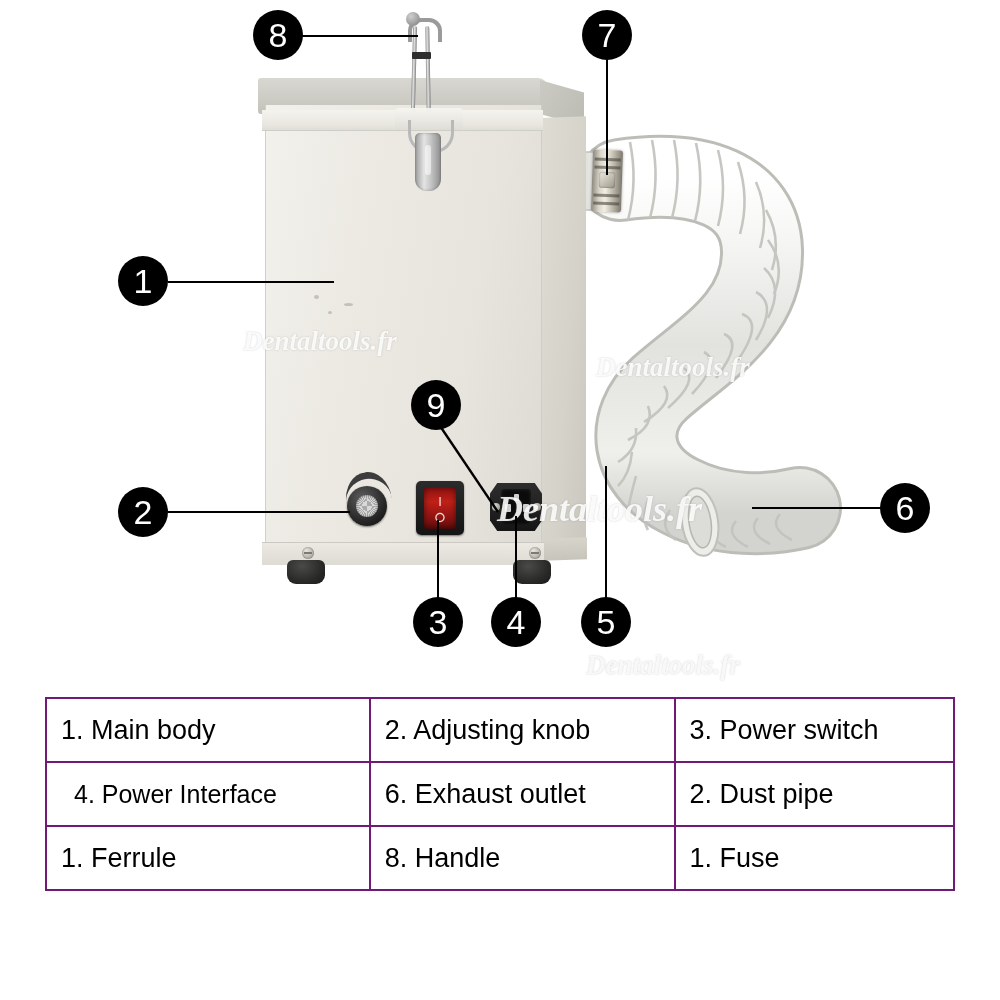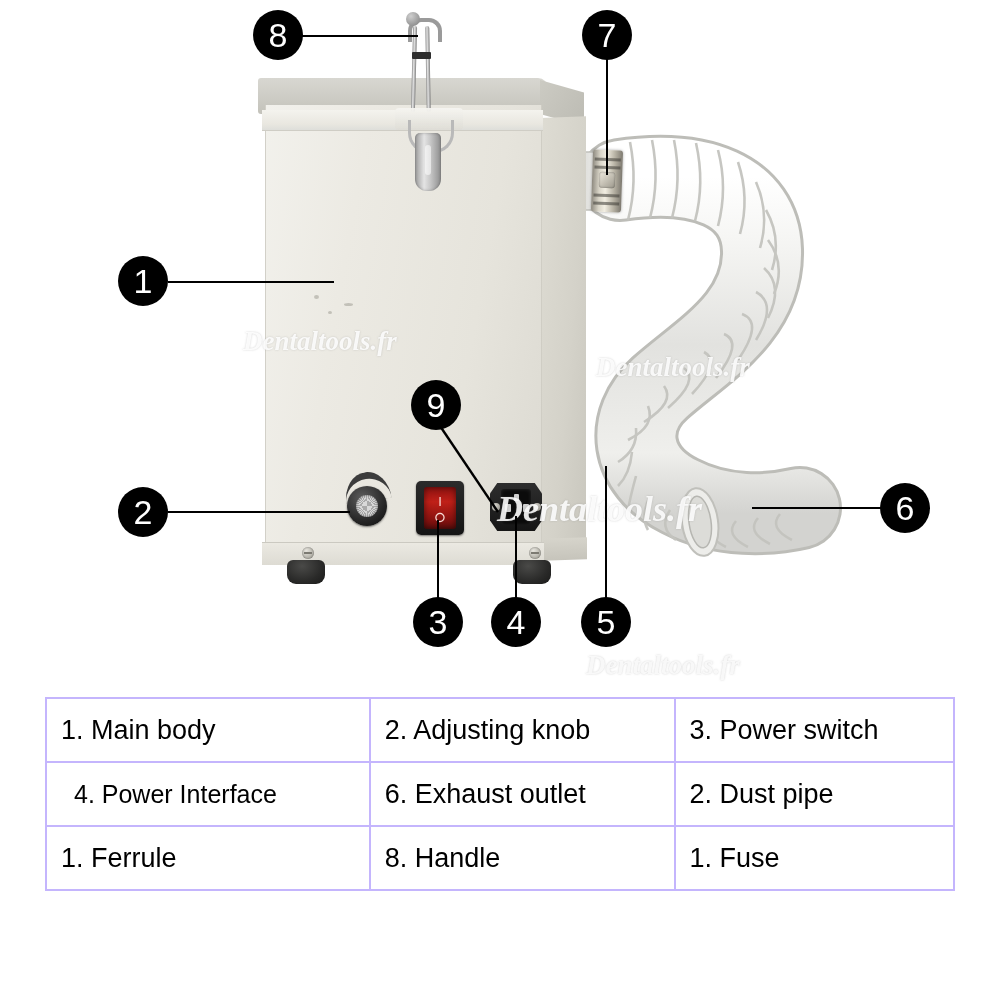--- a/index.html
+++ b/index.html
@@ -367,21 +367,21 @@
   
   .legend {
     position: absolute;
     left: 45px;
     top: 697px;
     width: 910px;
     border-collapse: collapse;
     background: #fff;
   }
   .legend td {
-    border: 2px solid #c4b5fd;
+    border: 2px solid #701a75;
     height: 62px;
     padding: 0 14px;
     font-size: 27px;
     font-family: "Liberation Sans", sans-serif;
     color: #000;
     white-space: nowrap;
     vertical-align: middle;
   }
   .legend td.c1 { width: 320px; }
   .legend td.c2 { width: 310px; }

